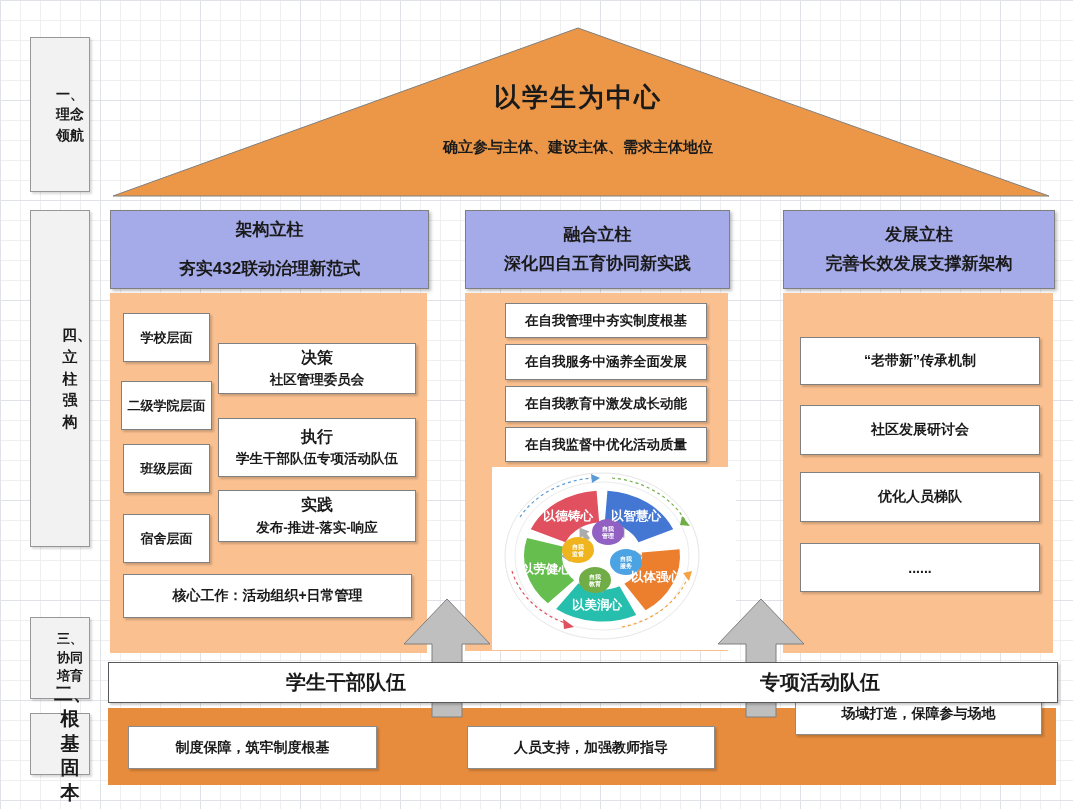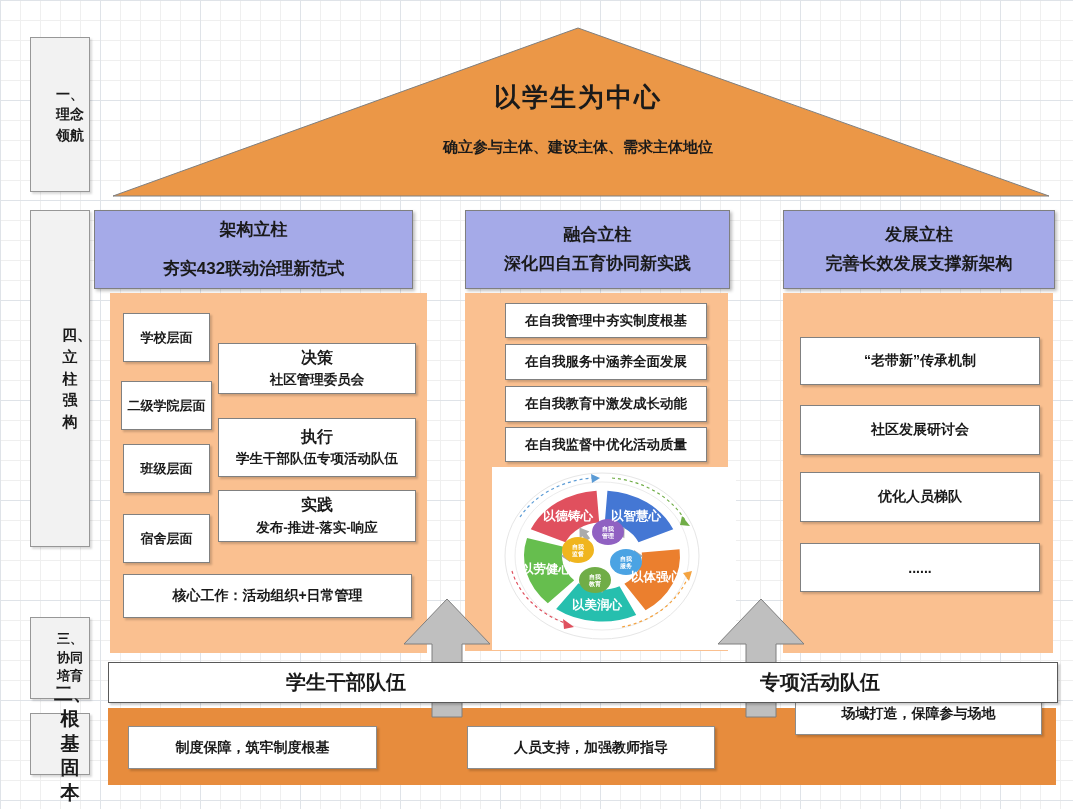--- a/index.html
+++ b/index.html
@@ -61,21 +61,21 @@
   <div class="abs side-label" style="left:30px;top:713px;width:58px;height:60px;">
     <span class="lbl-text w2" style="font-size:19px;line-height:1.3;">二、根基固本</span>
   </div>
 
   <svg class="abs roof-svg" style="left:105px;top:22px;" width="950" height="176">
     <polygon points="473,6 944,174 8,174" fill="var(--roof_orange,#EB9747)" stroke="#7f7f7f" stroke-width="1" stroke-linejoin="round"></polygon>
   </svg>
   <div class="abs roof-title" style="left:295px;top:80px;width:566px;">以学生为中心</div>
   <div class="abs roof-subtitle" style="left:295px;top:138px;width:566px;">确立参与主体、建设主体、需求主体地位</div>
 
-  <div class="abs pillar-header" style="left:94px;top:210px;width:317px;height:77px;gap:11px;">
+  <div class="abs pillar-header" style="left:110px;top:210px;width:317px;height:77px;gap:11px;">
     <div>架构立柱</div>
     <div>夯实432联动治理新范式</div>
   </div>
   <div class="abs pillar-header" style="left:465px;top:210px;width:263px;height:77px;">
     <div>融合立柱</div>
     <div>深化四自五育协同新实践</div>
   </div>
   <div class="abs pillar-header" style="left:783px;top:210px;width:270px;height:77px;">
     <div>发展立柱</div>
     <div>完善长效发展支撑新架构</div>

